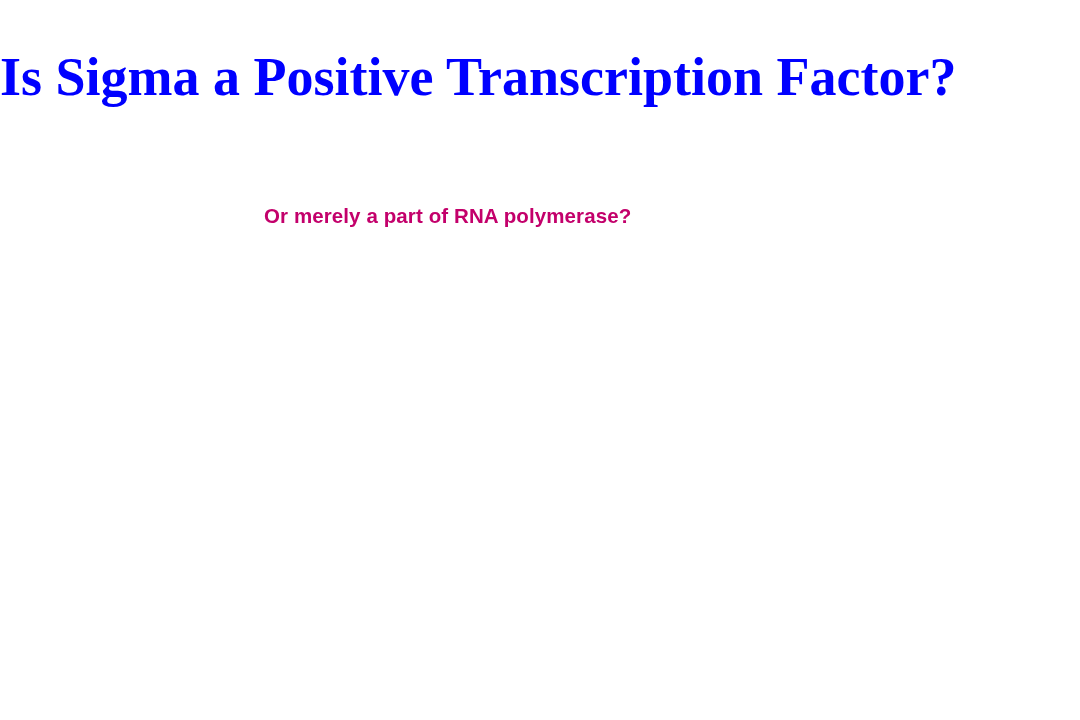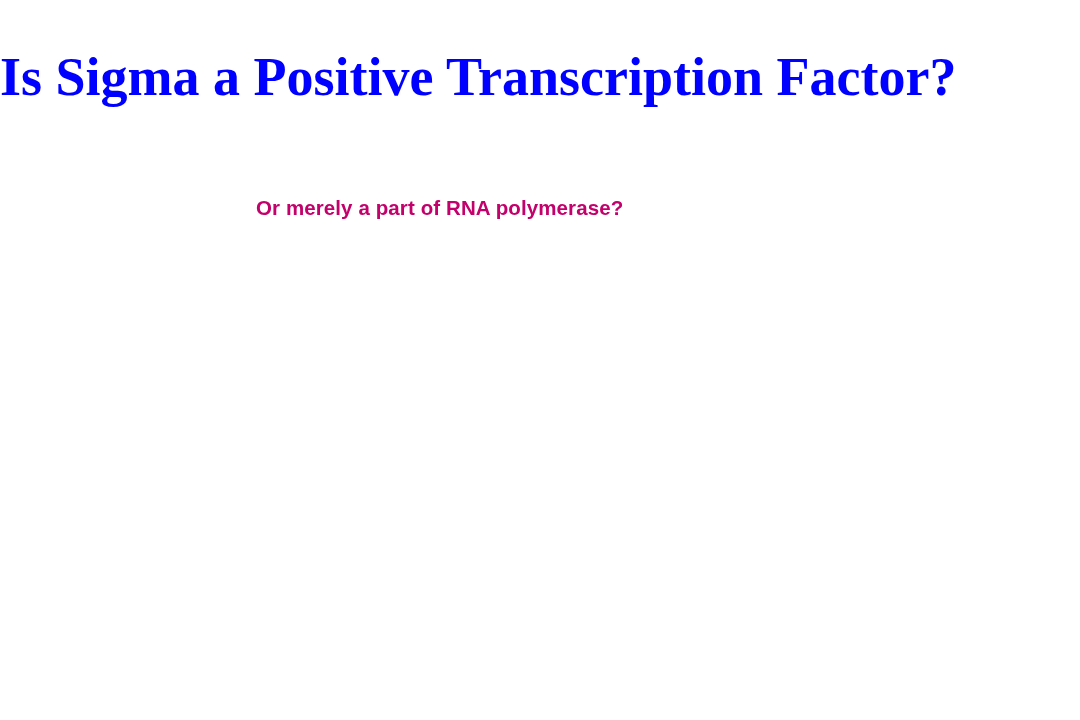--- a/index.html
+++ b/index.html
@@ -41,21 +41,21 @@
     position: absolute;
     left: 256px;
     top: 198px;
     font-family: "Liberation Sans", sans-serif;
     font-weight: bold;
     font-size: 20.5px;
     line-height: 1.0;
     letter-spacing: 0.1px;
     color: #c3006b;
     white-space: nowrap;
-    margin: 0;
+    margin: 8px;
   }
 
   .slide-body {
     position: absolute;
     left: 0;
     top: 250px;
     width: 1080px;
     height: 470px;
   }
 </style>

